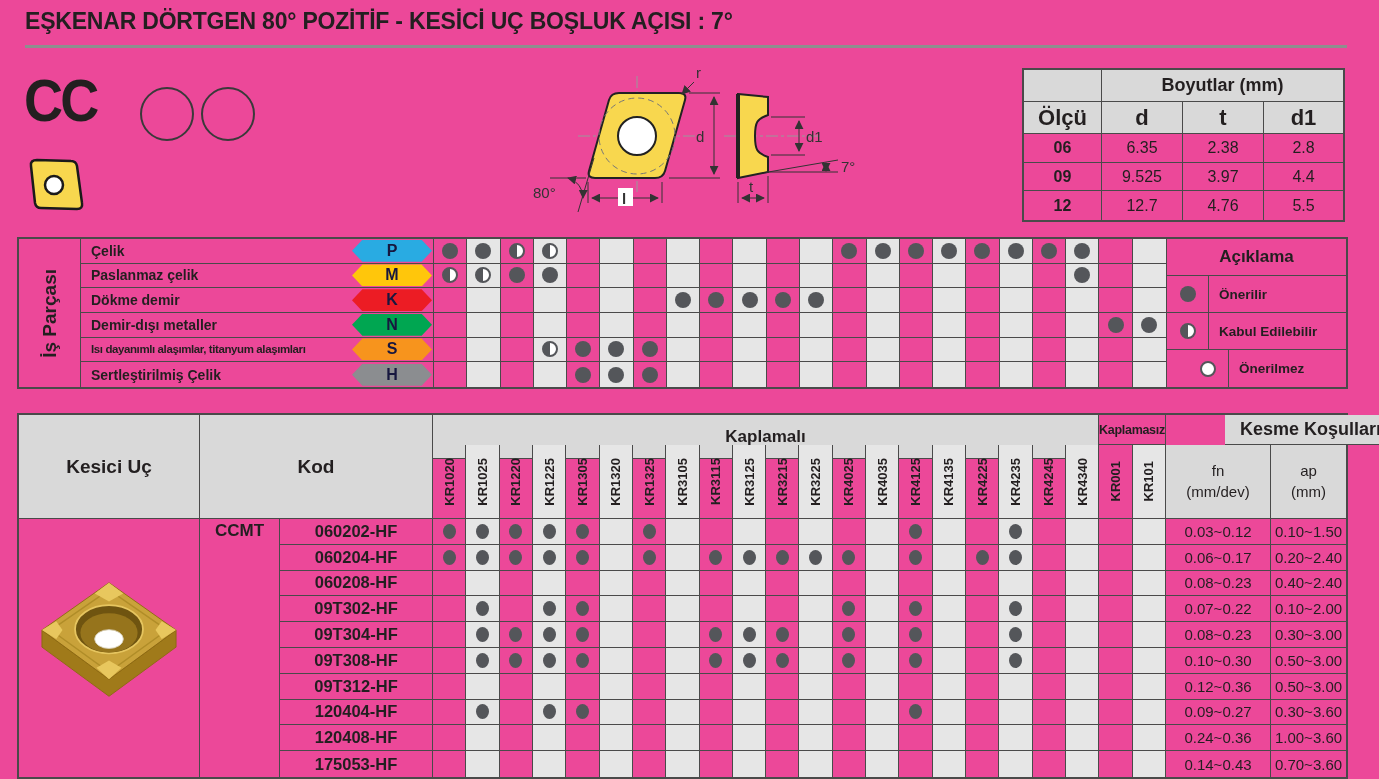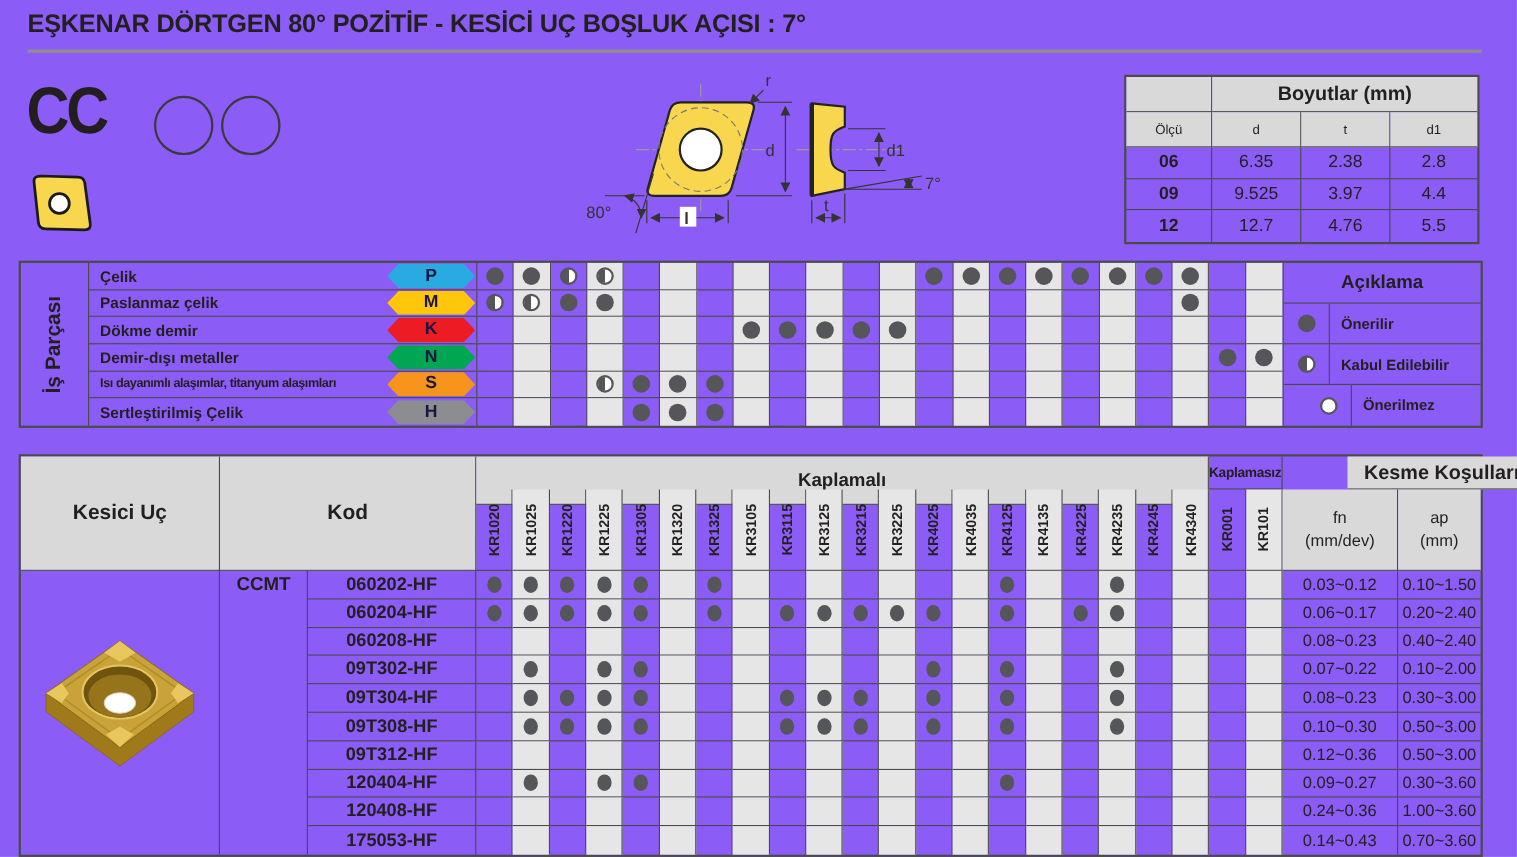--- a/index.html
+++ b/index.html
@@ -1,32 +1,32 @@
 <!DOCTYPE html>
 <html><head>
 <meta charset="utf-8">
 <style>
   html,body{margin:0;padding:0;background:#fff;}
-  .page{position:relative;width:1379px;height:779px;background:#8b5cf6;font-family:"Liberation Sans",sans-serif;color:#231f20;overflow:hidden;}
+  .page{position:relative;width:1379px;height:779px;background:#ec4899;font-family:"Liberation Sans",sans-serif;color:#231f20;overflow:hidden;}
   .title{position:absolute;left:25px;top:8px;font-size:23px;font-weight:bold;letter-spacing:-0.2px;white-space:nowrap;}
   .rule{position:absolute;left:25px;top:45px;width:1322px;height:3px;background:#8e8e8e;}
   .cc{position:absolute;left:24px;top:66px;font-size:60px;font-weight:bold;letter-spacing:-3px;transform:scaleX(0.9);transform-origin:left top;}
   .circle{position:absolute;top:87px;width:50px;height:50px;border:2px solid #3a3a3a;border-radius:50%;}
   .c1{left:140px}.c2{left:201px}
   .insert-icon{position:absolute;left:23px;top:157px;}
   .drawing{position:absolute;left:528px;top:60px;}
   .drawing text{font-size:15px;fill:#333;font-family:"Liberation Sans",sans-serif;}
 
   
   .dims{position:absolute;left:1022px;top:68px;width:323px;height:154px;border:2px solid #4a4a4a;box-sizing:border-box;display:grid;grid-template-columns:78px 81px 81px 79px;grid-template-rows:32px 32px 28.7px 28.7px 28.6px;}
   .dc{border-right:1px solid #4a4a4a;border-bottom:1px solid #4a4a4a;display:flex;align-items:center;justify-content:center;box-sizing:border-box;}
   .no-br{border-right:none!important;} .no-bb{border-bottom:none!important;}
   .d-corner{background:#d9d9d9;}
   .d-title{grid-column:2/5;background:#d9d9d9;font-weight:bold;font-size:18px;}
-  .d-h{background:#d9d9d9;font-weight:normal;font-size:12px;}
+  .d-h{background:#d9d9d9;font-weight:bold;font-size:22px;}
   .d-cell{font-size:16px;}
   .d-size{font-weight:bold;}
 
   
   .matrix{position:absolute;left:17px;top:237px;width:1331px;height:152px;border:2px solid #4a4a4a;box-sizing:border-box;display:flex;}
   .mx-side{width:62px;border-right:1.5px solid #4a4a4a;display:flex;align-items:center;justify-content:center;box-sizing:border-box;}
   .vtext{writing-mode:vertical-rl;transform:rotate(180deg);font-weight:bold;font-size:19px;}
   .mx-labels{width:352px;display:grid;grid-template-rows:repeat(6,1fr);}
   .mx-label-row{border-bottom:1px solid #4a4a4a;display:flex;align-items:center;justify-content:space-between;padding-left:10px;box-sizing:border-box;}
   .mx-label-row:last-child{border-bottom:none;}

